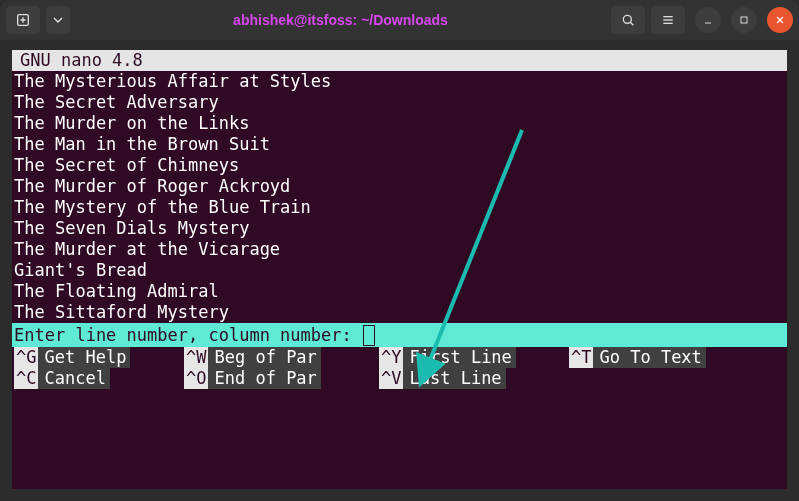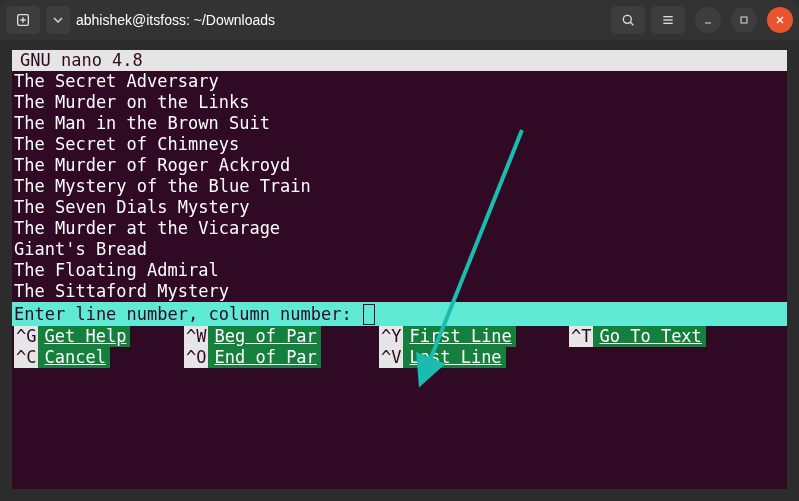--- a/index.html
+++ b/index.html
@@ -27,21 +27,21 @@
     height: 28px;
     background: #3d3d3d;
     border-radius: 5px;
     display: flex;
     align-items: center;
     justify-content: center;
     color: #ddd;
     cursor: pointer;
   }
   .tb-btn svg { width: 16px; height: 16px; }
-  .tb-title { flex: 1; text-align: left; font-weight: 400; color: #ffffff; }
+  .tb-title { flex: 1; text-align: center; font-weight: 700; color: #d946ef; }
   .win-btn {
     width: 26px; height: 26px;
     border-radius: 50%;
     display: flex; align-items: center; justify-content: center;
     background: #3d3d3d;
     color: #ddd;
     cursor: pointer;
     margin-left:4px;
   }
   .win-btn.close { background: #e9552f; color: #fff; }
@@ -96,25 +96,24 @@
     display:flex;
     align-items:center;
   }
   .sc .key {
     background:#e6e6e6;
     color:#300a24;
     padding:0 2px;
     display:inline-block;
   }
   .sc .lbl {
-    background:#15803d;
+    background:#404040;
     color:#fff;
     padding:0 4px 0 6px;
     display:inline-block;
-    text-decoration:underline;
   }
   .sc.c1{width:170px;}
   .sc.c2{width:195px;}
   .sc.c3{width:190px;}
   .sc.c4{}
   .arrow {
     position:absolute;
     pointer-events:none;
     top: 70px;
     left: 380px;
@@ -168,20 +167,21 @@
         <line x1="18" y1="6" x2="6" y2="18"></line>
       </svg>
   </div>
 </div>
 
 <div class="terminal">
   <div class="nano-header">
     <span class="ver">  GNU nano 4.8</span>
   </div>
 
+  <div class="content-line">The Mysterious Affair at Styles</div>
   <div class="content-line">The Secret Adversary</div>
   <div class="content-line">The Murder on the Links</div>
   <div class="content-line">The Man in the Brown Suit</div>
   <div class="content-line">The Secret of Chimneys</div>
   <div class="content-line">The Murder of Roger Ackroyd</div>
   <div class="content-line">The Mystery of the Blue Train</div>
   <div class="content-line">The Seven Dials Mystery</div>
   <div class="content-line">The Murder at the Vicarage</div>
   <div class="content-line">Giant's Bread</div>
   <div class="content-line">The Floating Admiral</div>

